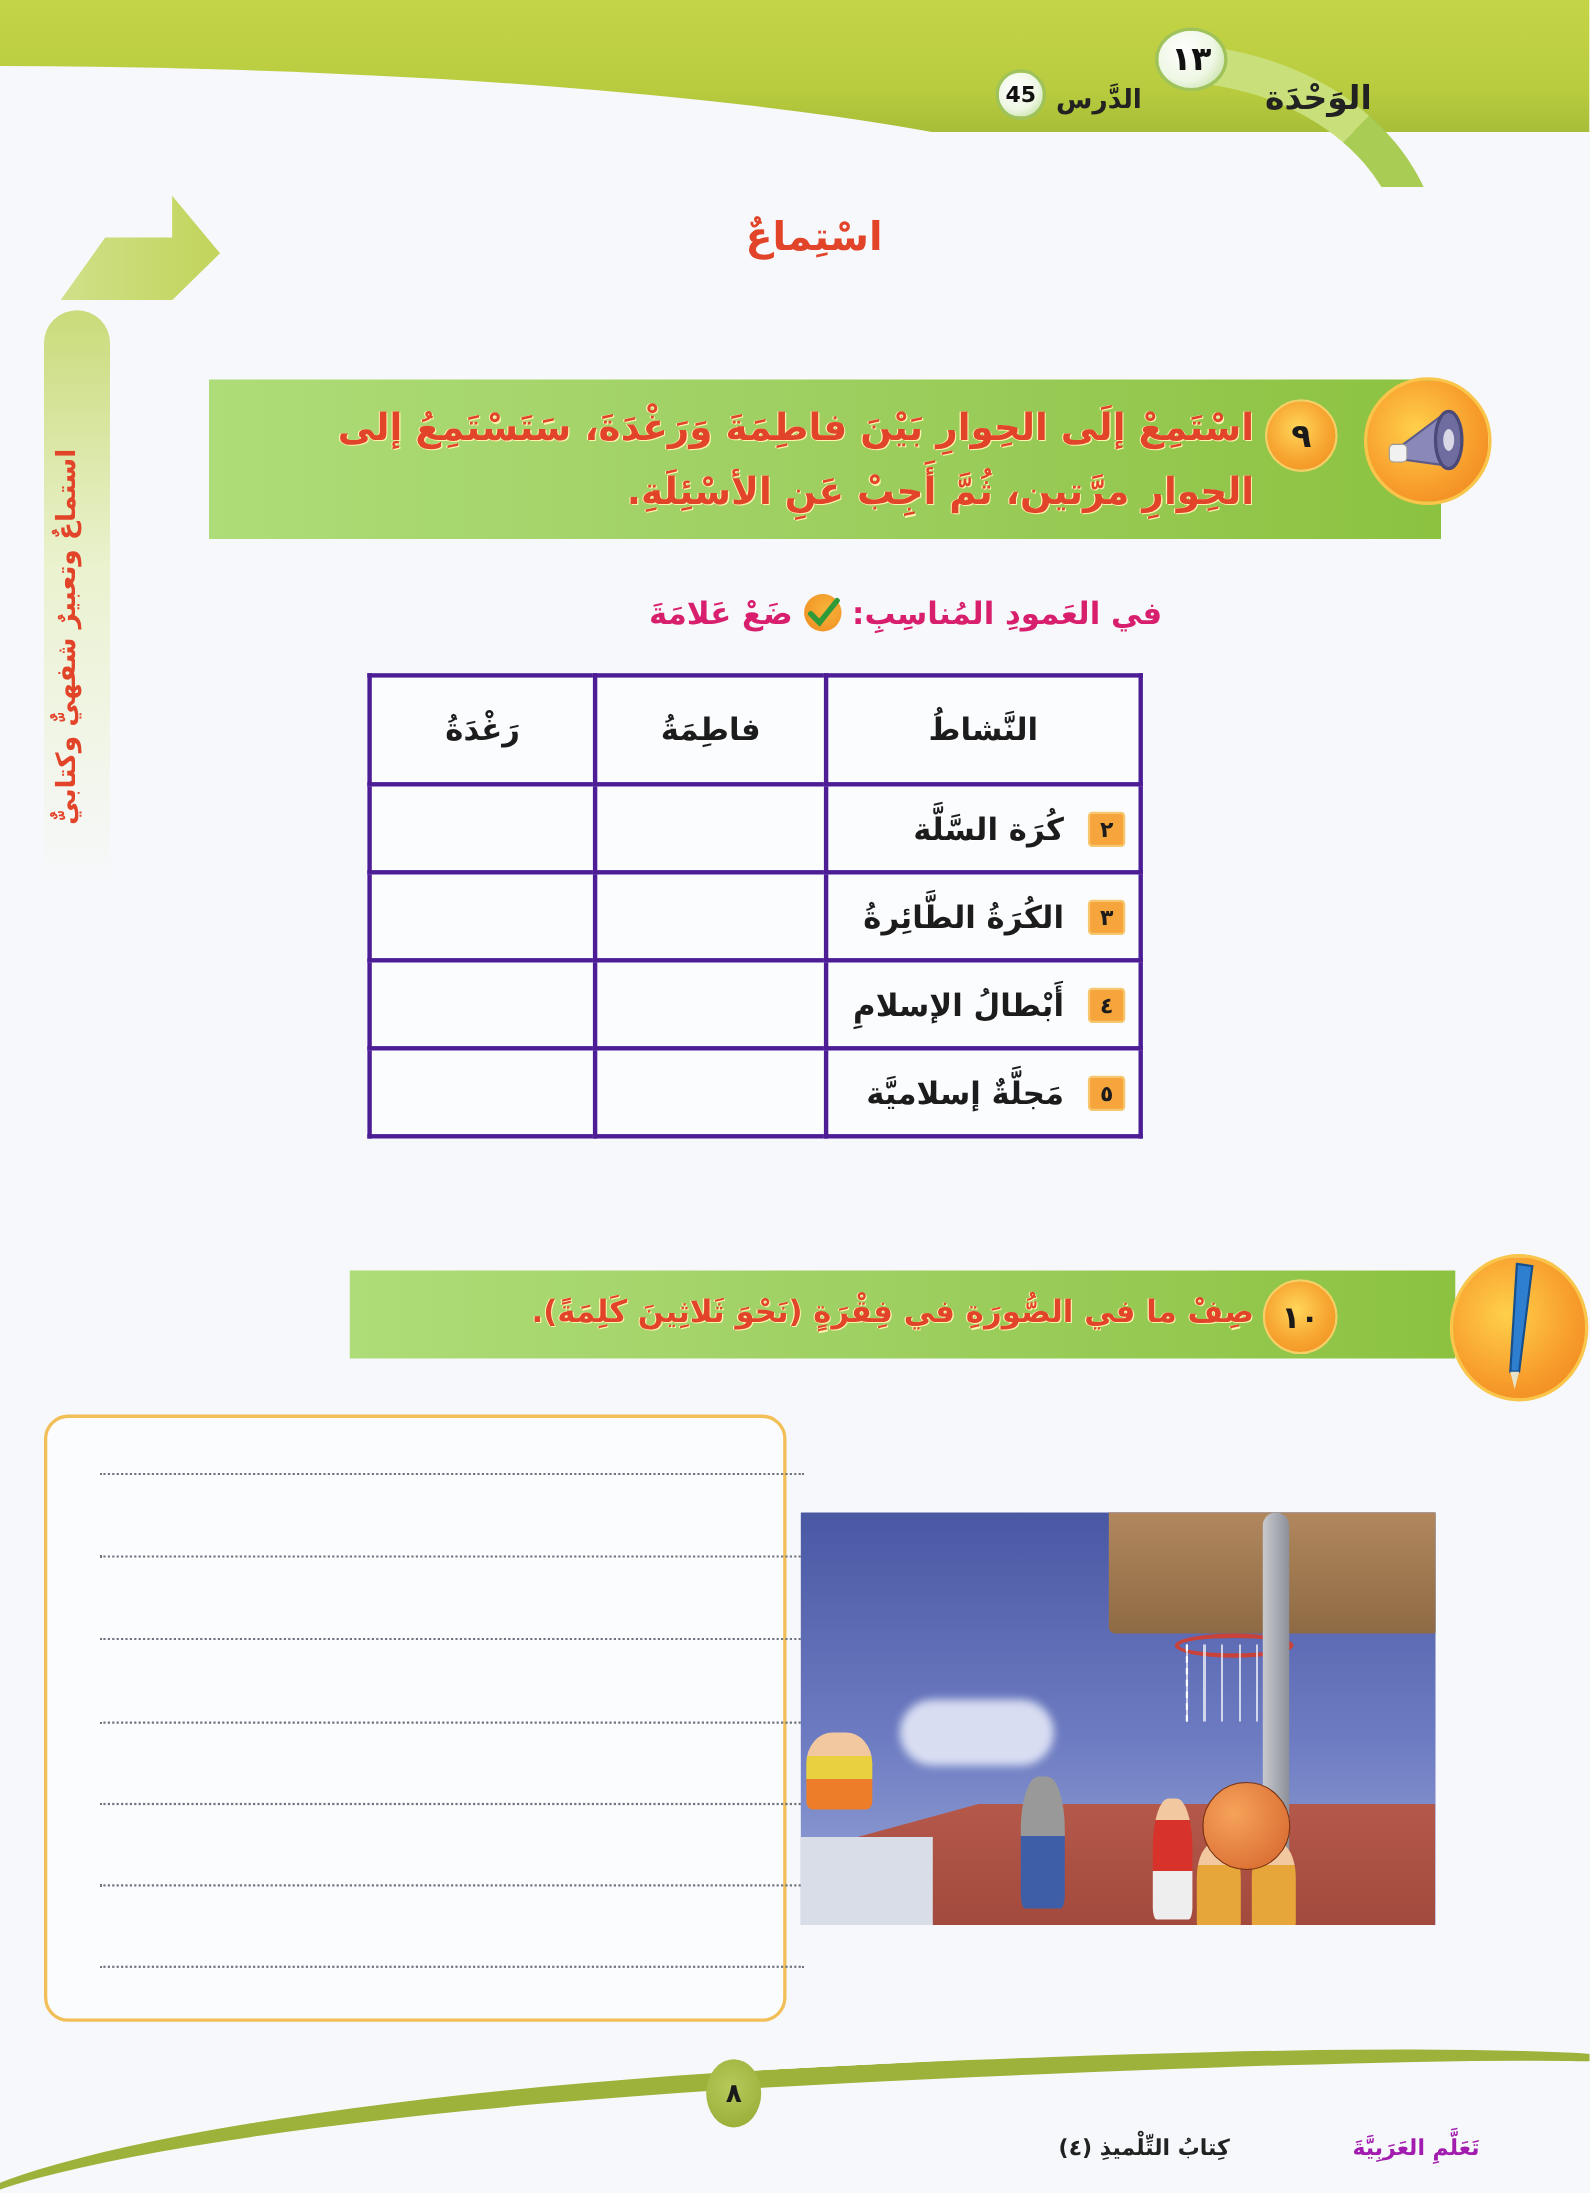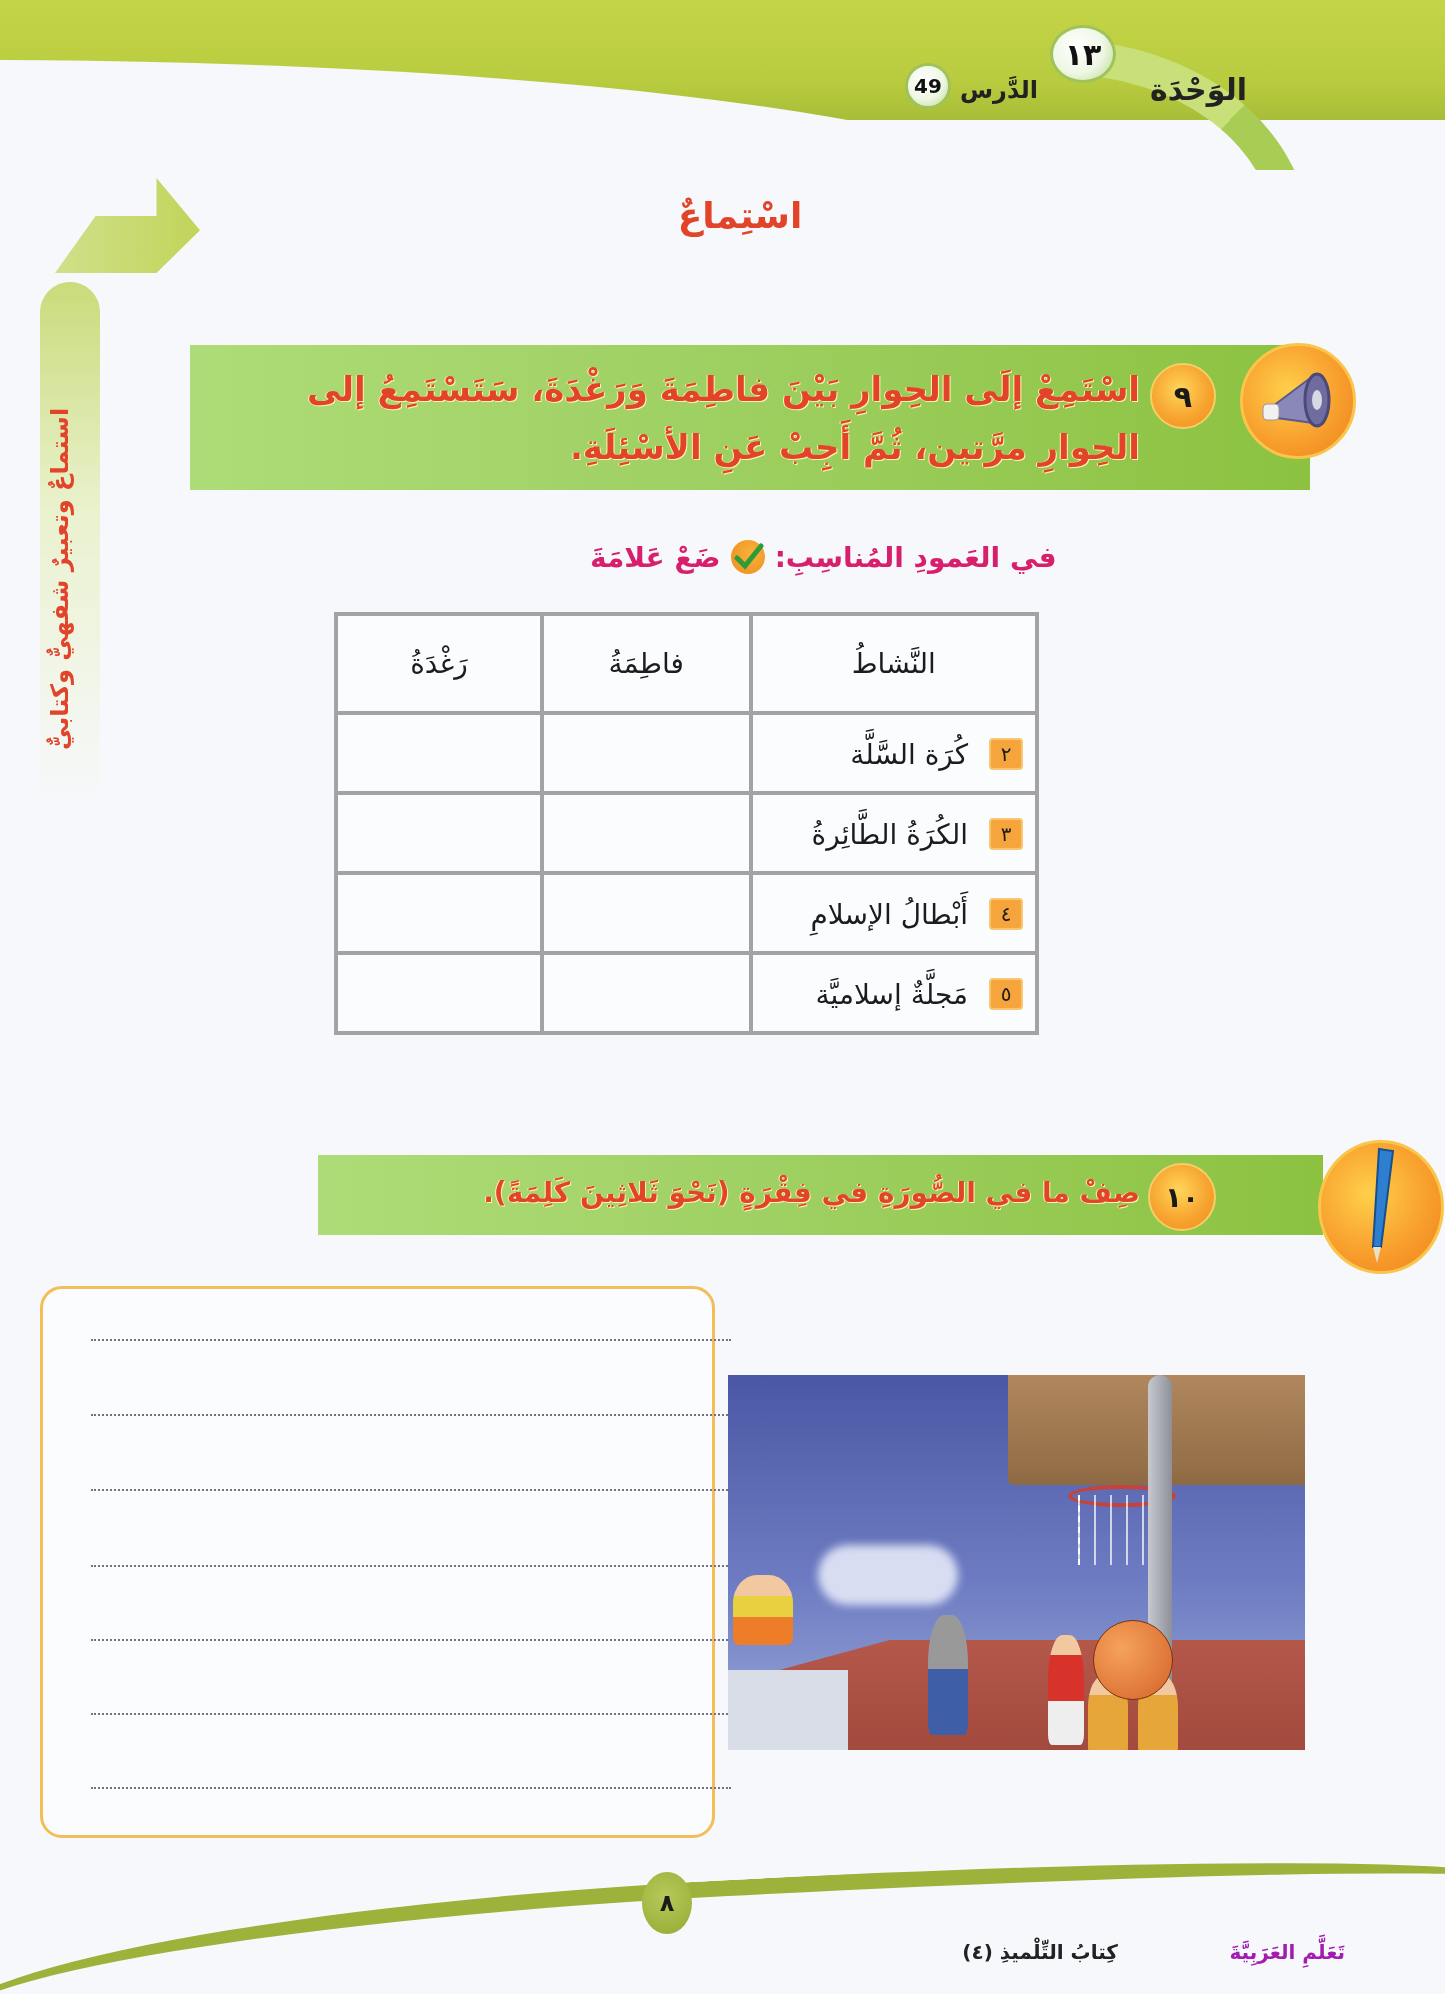--- a/index.html
+++ b/index.html
@@ -106,22 +106,22 @@
     }
 
     
     .activity-table {
       left: 334px; top: 612px; width: 705px; height: 423px;
       border-collapse: collapse; direction: rtl;
       border: 4px solid #ef8a3a;
       background: #fbfcfe;
     }
     .activity-table td, .activity-table th {
-      border: 4px solid #a3a3a3;
-      font-size: 28px; font-weight: normal; color: #1c1c1c;
+      border: 4px solid #4c1d95;
+      font-size: 28px; font-weight: bold; color: #1c1c1c;
       padding: 0 12px;
     }
     .activity-table th { height: 78px; text-align: center; }
     .activity-table td { height: 62px; }
     .col-activity { width: 290px; text-align: right; }
     .col-name { width: 200px; }
     .row-num {
       display: inline-block; width: 30px; height: 28px; line-height: 28px;
       background: #f5a53c; border: 2px solid #f7c66f; border-radius: 4px;
       text-align: center; font-size: 20px; margin-left: 12px; vertical-align: middle;
@@ -186,21 +186,21 @@
     }
   </style>
 </head>
 <body>
 
 <div class="abs header-band"></div>
 <div class="abs header-white-cut"></div>
 <div class="abs header-arc"></div>
 <div class="abs circle-badge unit-badge">١٣</div>
 <div class="abs unit-label">الوَحْدَة</div>
-<div class="abs circle-badge lesson-badge">49</div>
+<div class="abs circle-badge lesson-badge">45</div>
 <div class="abs lesson-label">الدَّرس</div>
 
 <div class="abs side-arrow"></div>
 <div class="abs side-tab"></div>
 <div class="abs side-text">استماعٌ وتعبيرٌ شفهيٌّ وكتابيٌّ</div>
 
 <div class="abs section-title">اسْتِماعٌ</div>
 
 <div class="abs q-banner q9-banner"></div>
 <div class="abs icon-disc q9-icon">

